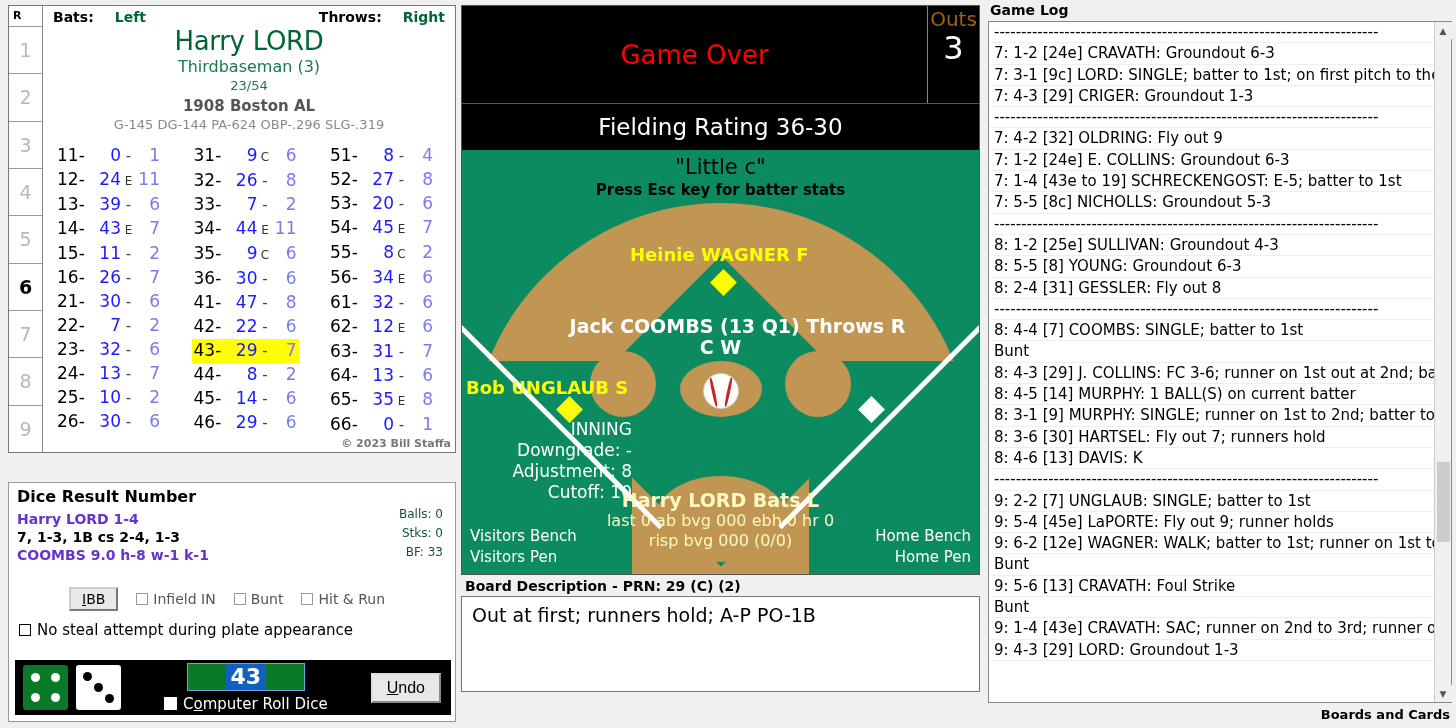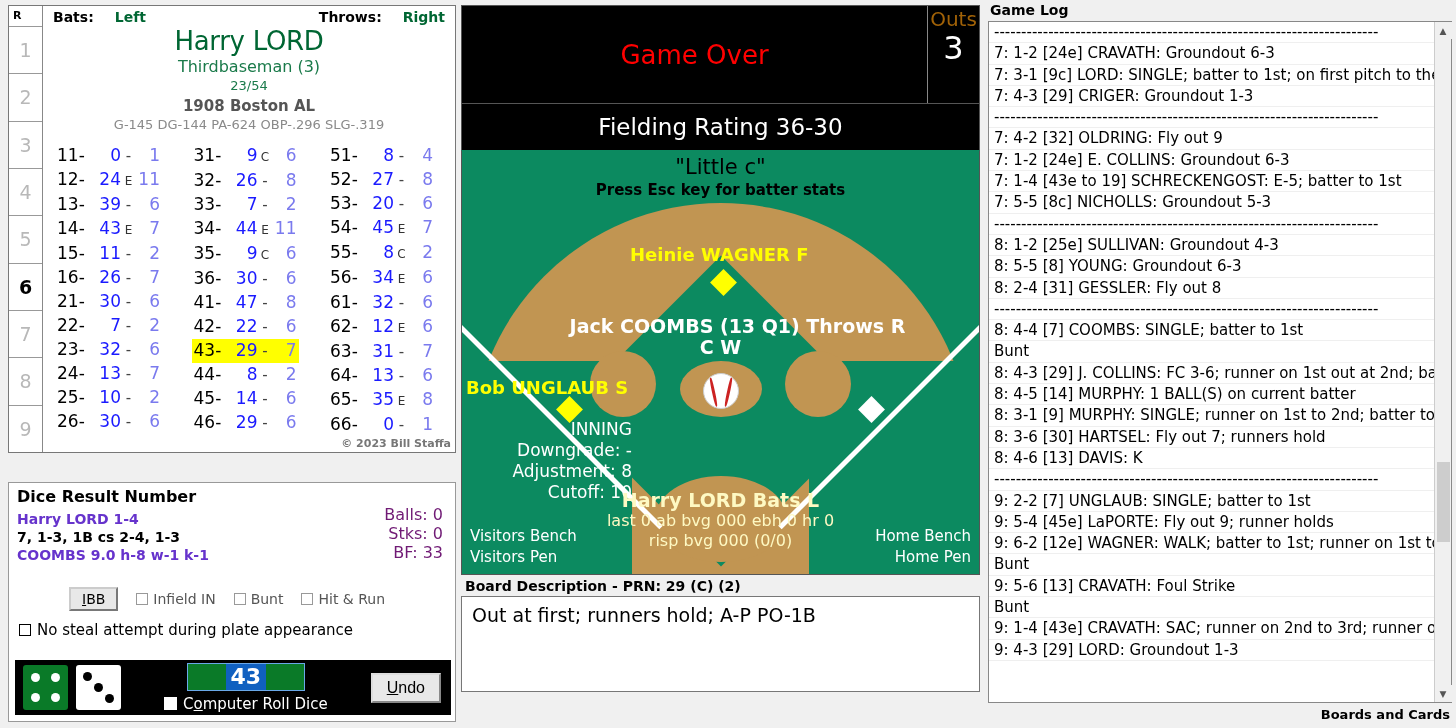--- a/index.html
+++ b/index.html
@@ -98,21 +98,21 @@
     position: absolute; left: 8px; top: 4px;
     font-size: 16px; font-weight: bold; color: #000;
   }
   .dice-lines {
     position: absolute; left: 8px; top: 27px; font-size: 14px; line-height: 18px;
   }
   .dl-purple { color: #6633cc; font-weight: bold; }
   .dl-black  { color: #000; font-weight: bold; }
   .count-box {
     position: absolute; right: 12px; top: 22px;
-    text-align: right; font-size: 16px; line-height: 19px; color: #701a75;
+    text-align: right; font-size: 12px; line-height: 19px; color: #14532d;
   }
   .opt-row {
     position: absolute; left: 0; top: 104px; width: 100%;
     display: flex; align-items: center; gap: 18px; padding-left: 60px;
   }
   .ibb-btn {
     border: 2px outset #ccc; background: #e8e8e8;
     font-size: 14px; padding: 2px 11px; color: #000;
     font-family: "DejaVu Sans", sans-serif;
   }

